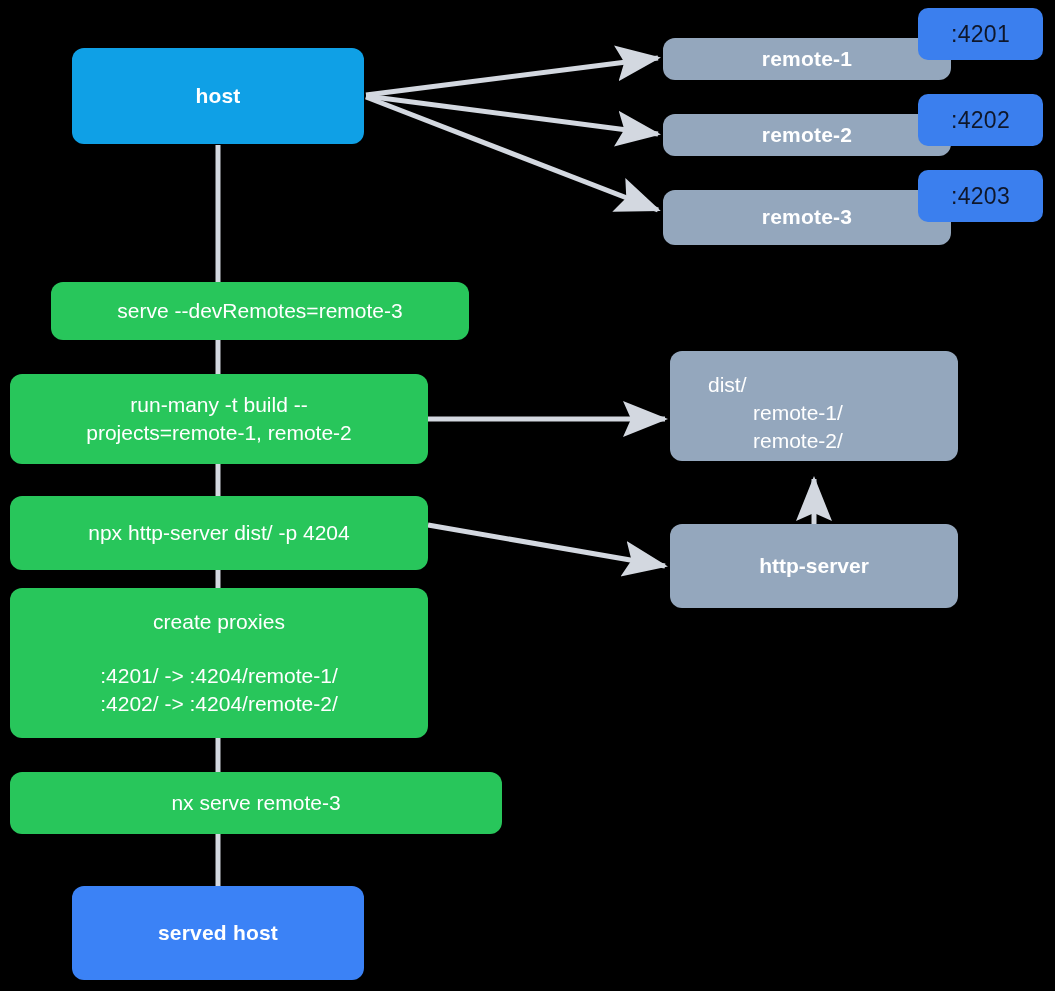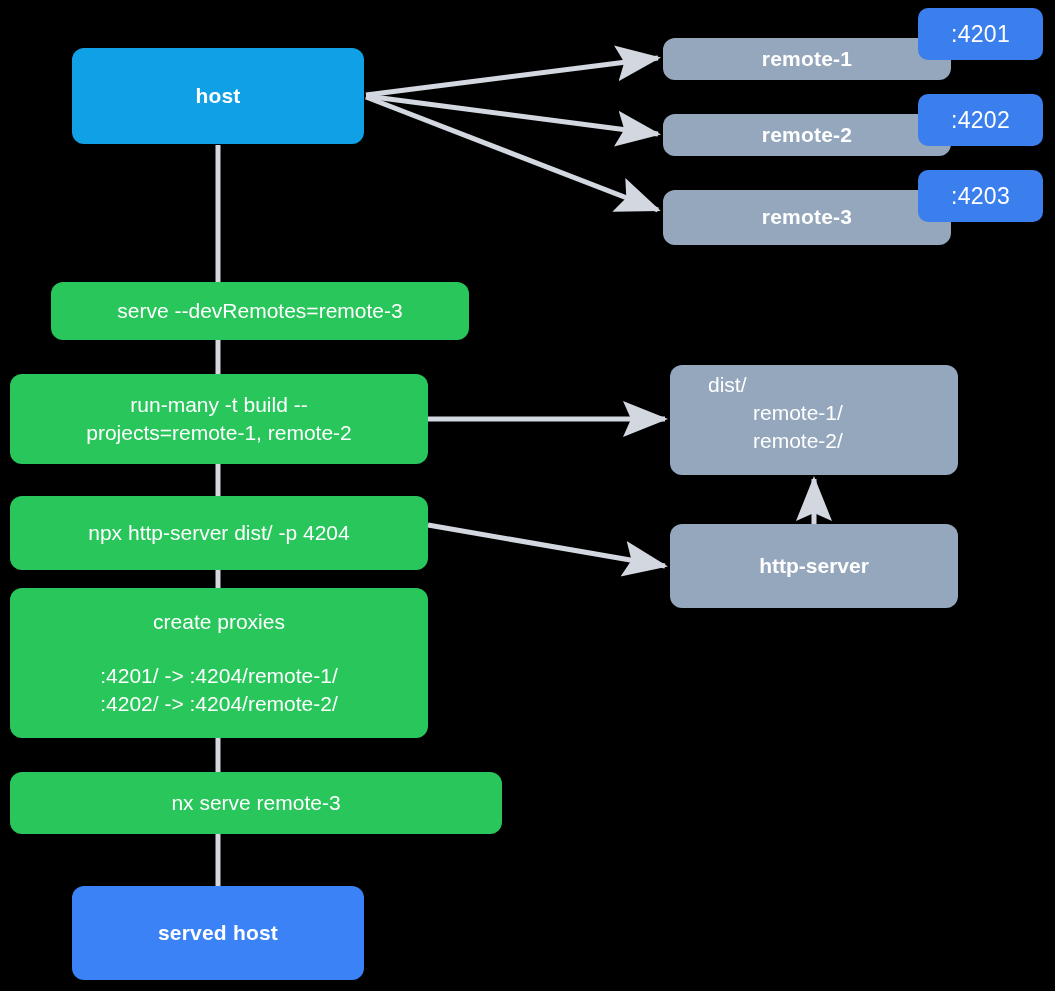--- a/index.html
+++ b/index.html
@@ -67,21 +67,21 @@
   }
   .node.cmd-node {
     background: #28C65B;
     font-weight: normal;
     font-size: 21px;
   }
   .badge {
     position: absolute;
     box-sizing: border-box;
     background: #3B7FEE;
-    color: #ffffff;
+    color: #0f172a;
     border-radius: 10px;
     font-size: 23px;
     font-weight: normal;
     display: flex;
     align-items: center;
     justify-content: center;
     letter-spacing: 0.3px;
   }
   .line-block {
     display: block;
@@ -143,21 +143,21 @@
     <span>:4202</span>
   </div>
 
   <div class="node remote-node" style="left:663px; top:190px; width:288px; height:55px;">
     <span class="line-block">remote-3</span>
   </div>
   <div class="badge" style="left:918px; top:170px; width:125px; height:52px;">
     <span>:4203</span>
   </div>
 
-  <div class="node artifact-node" style="left:670px; top:365px; width:288px; height:110px; align-items:flex-start; justify-content:flex-start;">
+  <div class="node artifact-node" style="left:670px; top:351px; width:288px; height:110px; align-items:flex-start; justify-content:flex-end;">
     <div class="dist-body">
       <span class="line-block">dist/</span>
       <span class="line-block indent">remote-1/</span>
       <span class="line-block indent">remote-2/</span>
     </div>
   </div>
 
   <div class="node artifact-node bold" style="left:670px; top:524px; width:288px; height:84px;">
     <span class="line-block">http-server</span>
   </div>

